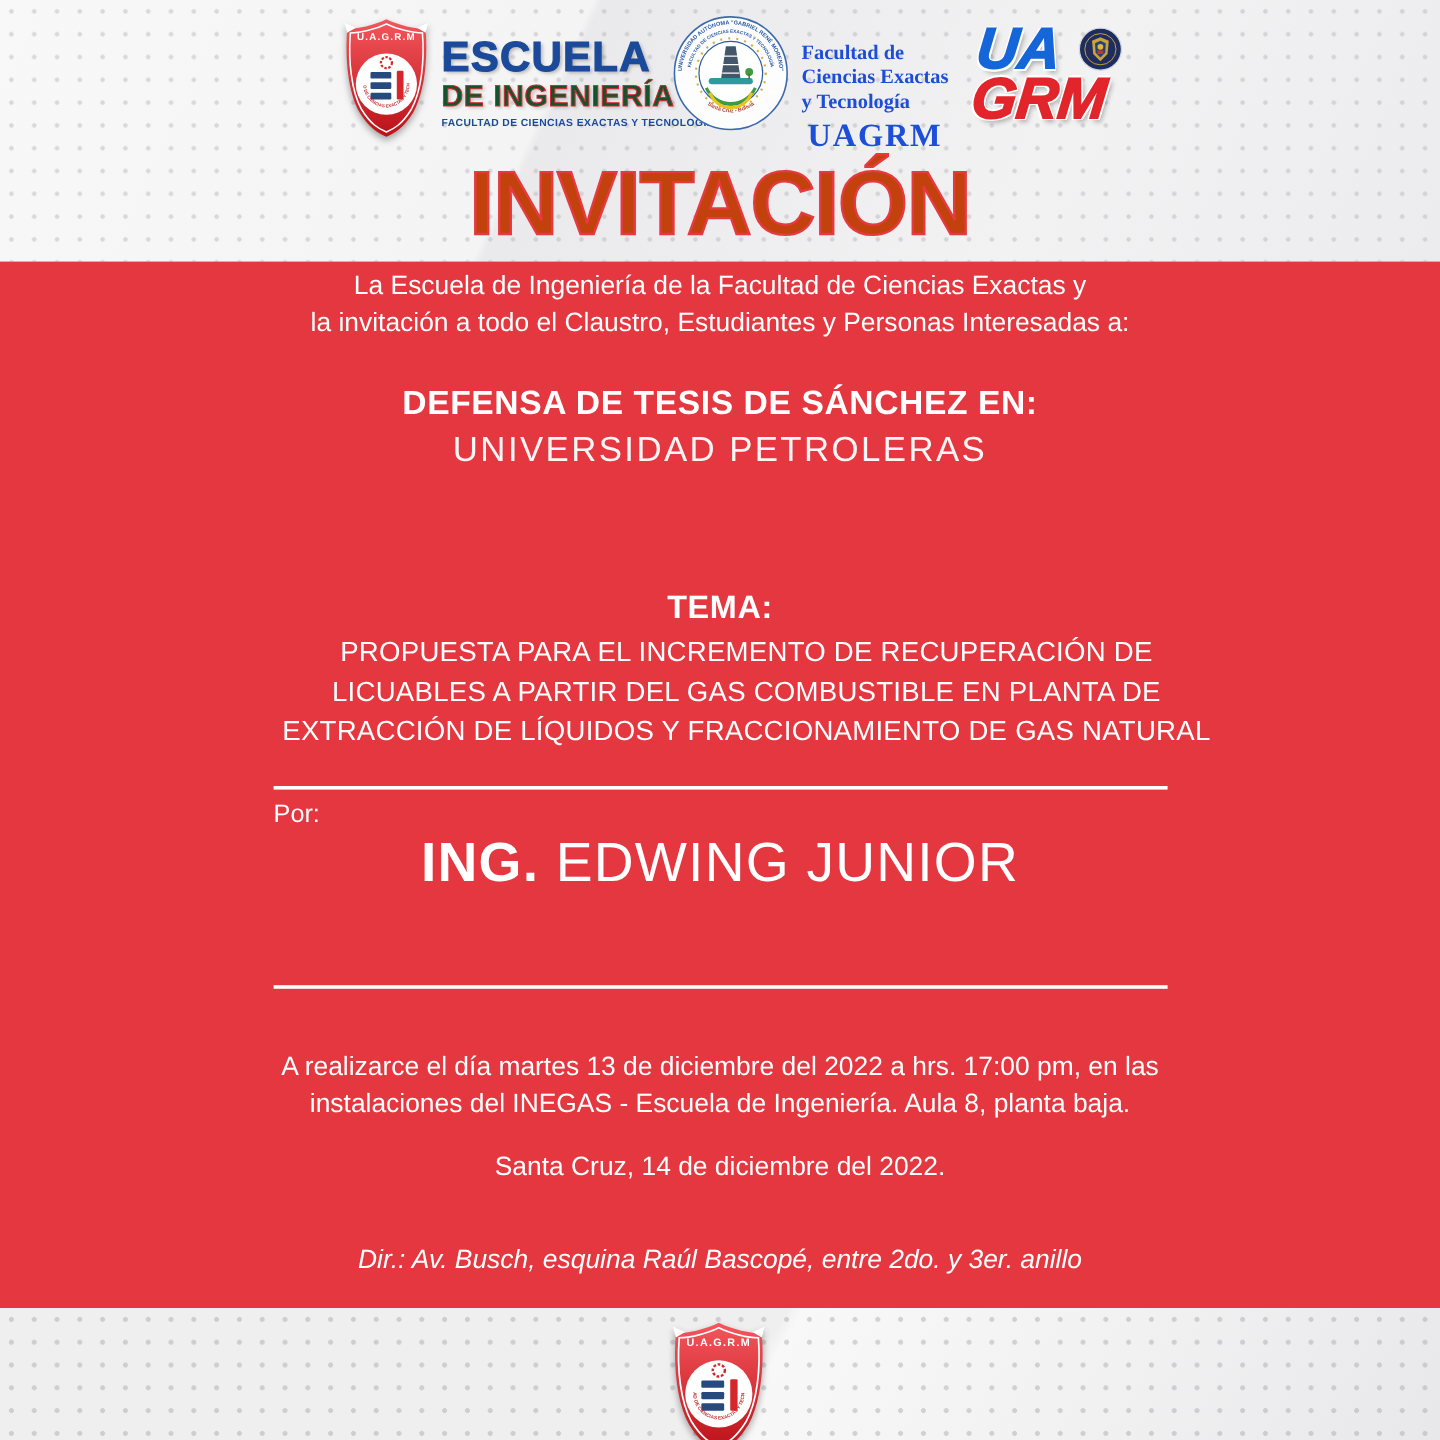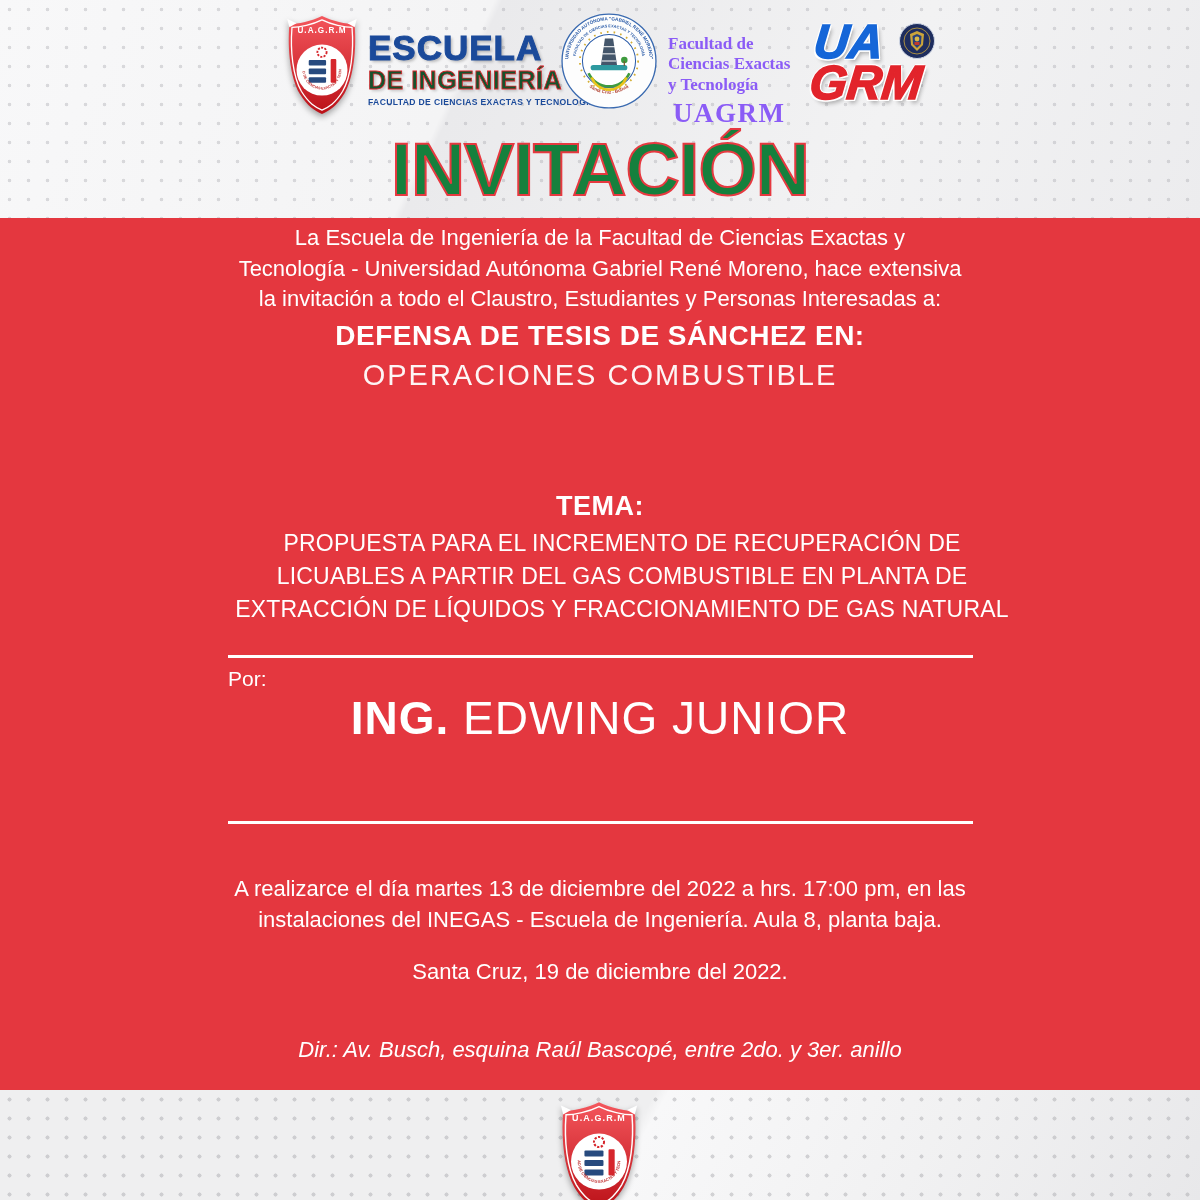--- a/index.html
+++ b/index.html
@@ -31,37 +31,37 @@
   .shield-svg { filter:drop-shadow(0 3px 3px rgba(0,0,0,0.35)); }
   .escuela-text { margin-left:7px; padding-top:16px; line-height:1; }
   .escuela-title { font-size:35px; font-weight:700; color:#1b4a9a; letter-spacing:1px;
     -webkit-text-stroke:1px #1b4a9a; text-shadow:2px 2px 3px rgba(0,0,0,0.25); }
   .escuela-sub { font-size:25px; font-weight:700; color:#14532d; letter-spacing:0.5px;
     margin-top:3px; -webkit-text-stroke:0.8px #d6262c; text-shadow:2px 2px 3px rgba(0,0,0,0.2); }
   .escuela-tag { font-size:8.6px; font-weight:700; color:#1b4a9a; letter-spacing:0.35px; margin-top:5px; }
 
   .logo-facultad { position:absolute; left:560px; top:12px; display:flex; align-items:flex-start; }
   .facultad-text { margin-left:10px; padding-top:22px; line-height:1.2;
-    font-family:"Liberation Serif","DejaVu Serif",serif; color:#8b5cf6; font-weight:700; }
+    font-family:"Liberation Serif","DejaVu Serif",serif; color:#1d4ed8; font-weight:700; }
   .facultad-line { font-size:17px; }
   .facultad-uagrm { font-size:27px; letter-spacing:1.5px; margin-top:2px;text-align:center; }
 
   .logo-uagrm { position:absolute; left:812px; top:22px; width:136px; height:90px; }
   .ua-word { font-style:italic; font-weight:700; font-size:48px; line-height:0.82;
     transform:skewX(-6deg); transform-origin:left; }
   .ua-top { color:#1566d8; -webkit-text-stroke:1.5px #1566d8;
     text-shadow:-2px 0 #fff,2px 0 #fff,0 -2px #fff,0 2px #fff,2px 2px #fff,-2px 2px #fff,3px 4px 4px rgba(0,0,0,0.3); }
   .ua-bottom { color:#e2242b; -webkit-text-stroke:1.5px #e2242b; margin-top:2px;
     text-shadow:-2px 0 #fff,2px 0 #fff,0 -2px #fff,0 2px #fff,2px 2px #fff,-2px 2px #fff,3px 4px 4px rgba(0,0,0,0.3); }
   .uagrm-emblem { position:absolute; left:86px; top:0; }
 
   
   .page-title {
     position:absolute; top:126px; left:0; width:1200px; text-align:center;
-    font-size:75px; font-weight:700; color:#15803d; letter-spacing:-1px;
+    font-size:75px; font-weight:700; color:#c2410c; letter-spacing:-1px;
     -webkit-text-stroke:2px #e63940;
   }
   
   .band { position:absolute; top:218px; left:0; width:1200px; height:872px; background:#e4373f; color:#fff; }
   .band .centered { position:absolute; left:0; width:1200px; text-align:center; }
   .intro { top:5px; font-size:22px; line-height:30.5px; }
   .intro span { display:block; }
   .defense-heading { top:102px; font-size:28px; font-weight:700; letter-spacing:0.5px; }
   .defense-sub { top:141px; font-size:29px; font-weight:400; letter-spacing:2px; color:#fdf5f5; }
   .tema-heading { top:273px; font-size:27px; font-weight:700; letter-spacing:0.5px; }
@@ -171,42 +171,41 @@
       <circle cx="19" cy="17" r="2.4" fill="#d8b84a"></circle>
       <rect x="16.5" y="20" width="5" height="3" fill="#c0392b"></rect>
     </svg>
   </div>
 
   <div class="page-title">INVITACIÓN</div>
 
   <div class="band">
     <div class="centered intro">
       <span>La Escuela de Ingeniería de la Facultad de Ciencias Exactas y</span>
-      <span>Tecnología - Universidad Autónoma Gabriel René  Moreno,  hace  extensiva</span>
       <span>la  invitación a  todo el Claustro, Estudiantes y Personas Interesadas  a:</span>
     </div>
     <div class="centered defense-heading">DEFENSA DE TESIS DE SÁNCHEZ EN:</div>
-    <div class="centered defense-sub">OPERACIONES COMBUSTIBLE</div>
+    <div class="centered defense-sub">UNIVERSIDAD PETROLERAS</div>
     <div class="centered tema-heading">TEMA:</div>
     <div class="centered tema">
       <span>PROPUESTA PARA EL INCREMENTO DE RECUPERACIÓN DE</span>
       <span>LICUABLES A PARTIR DEL GAS COMBUSTIBLE EN  PLANTA DE</span>
       <span>EXTRACCIÓN DE LÍQUIDOS Y FRACCIONAMIENTO DE GAS NATURAL</span>
     </div>
     <div class="divider divider-top"></div>
     <div class="por-label">Por:</div>
     <div class="centered presenter1">
       <span class="prefix">ING.</span><span> EDWING JUNIOR</span>
     </div>
     <div class="divider divider-bottom"></div>
     <div class="centered schedule">
       <span>A realizarce el día martes 13 de diciembre del 2022 a hrs. 17:00 pm, en las</span>
       <span>instalaciones del INEGAS - Escuela  de  Ingeniería. Aula 8, planta baja.</span>
     </div>
-    <div class="centered date-line">Santa Cruz, 19 de diciembre del 2022.</div>
+    <div class="centered date-line">Santa Cruz, 14 de diciembre del 2022.</div>
     <div class="centered address-line">Dir.: Av. Busch, esquina Raúl Bascopé, entre 2do. y 3er. anillo</div>
   </div>
 
   <div class="footer-shield">
     <svg class="shield-svg" width="86" height="112" viewBox="0 0 76 100">
       <defs>
         <linearGradient id="gradB" x1="0" y1="0" x2="0" y2="1">
           <stop offset="0" stop-color="#f4565c"></stop>
             <stop offset="1" stop-color="#bb1118"></stop>
         </linearGradient>

